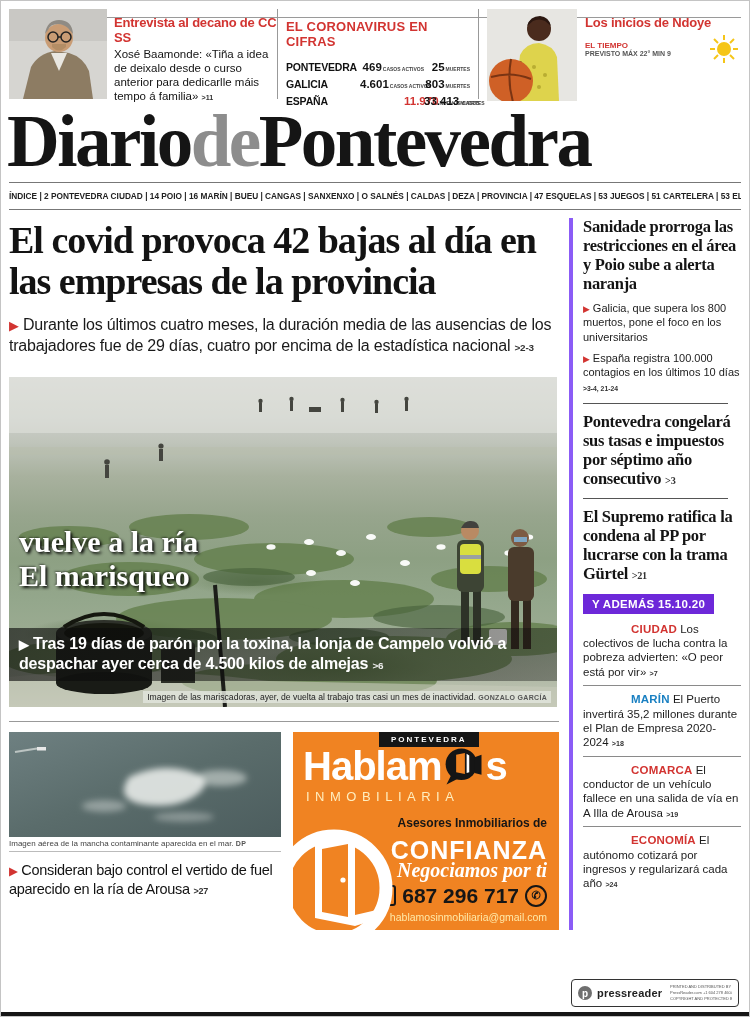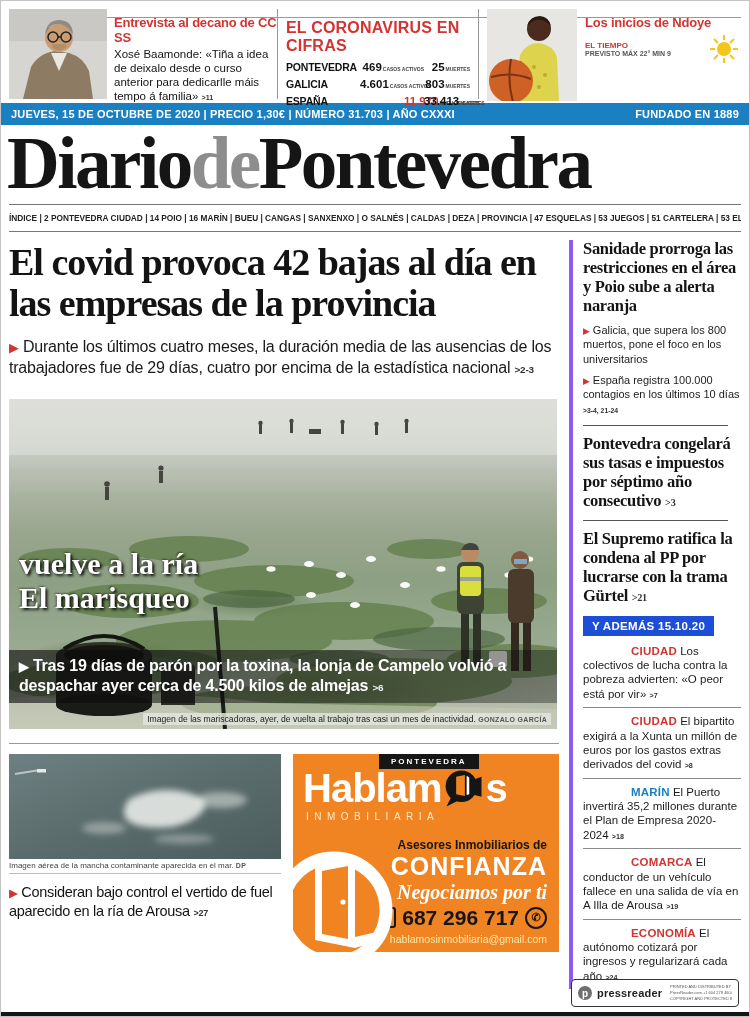--- a/index.html
+++ b/index.html
@@ -17,21 +17,21 @@
   .teasers .hairline{position:absolute;top:16px;left:8px;right:8px;border-top:1px solid #9a9a9a;}
   .tz{position:relative;z-index:2;}
   .teaser-left{width:268px;display:flex;gap:7px;}
   .photo-box{flex:none;overflow:hidden;background:#d5d4d0;}
   .photo-man{width:98px;height:90px;}
   .photo-player{width:90px;height:92px;}
   .t-head{font-weight:bold;font-size:13px;margin:6px 0 2px;letter-spacing:-0.2px;}
   .t-body{font-size:11.5px;line-height:1.22;color:#131313;}
   .covid{width:202px;border-left:1px solid #999;border-right:1px solid #999;
          padding:10px 8px 0 8px;box-sizing:border-box;}
-  .covid-title{font-weight:bold;font-size:16px;letter-spacing:.2px;margin-bottom:6px;}
+  .covid-title{font-weight:bold;font-size:13px;letter-spacing:.2px;margin-bottom:12px;}
   .covid-row{display:grid;grid-template-columns:74px 64px 1fr;align-items:baseline;margin-bottom:5px;}
   .cv-region{font-weight:bold;font-size:10.5px;letter-spacing:-0.2px;}
   .cv-val{font-weight:bold;font-size:11.5px;text-align:right;white-space:nowrap;}
   .cv-lab{font-size:5px;font-weight:bold;color:#444;margin-left:1px;}
   .teaser-right{flex:1;display:flex;gap:8px;padding-left:8px;}
   .tr-text{flex:1;position:relative;}
   .weather{display:flex;align-items:center;gap:6px;margin-top:4px;}
   .w-label{font-size:8px;font-weight:bold;}
   .w-forecast{font-size:7px;color:#555;font-weight:bold;}
   .sun{margin-left:auto;margin-right:2px;}
@@ -80,39 +80,39 @@
   .spill-photo{position:relative;width:272px;height:105px;overflow:hidden;}
   .spill-caption{font-size:8px;color:#444;margin-top:2px;border-bottom:1px solid #bbb;padding-bottom:3px;}
   .spill-head{margin-top:9px;font-size:14.5px;line-height:1.3;letter-spacing:-0.3px;color:#131313;}
 
   
   .ad{flex:1;height:198px;position:relative;background:#f08322;overflow:hidden;}
   .ad-tab{position:absolute;top:0;left:86px;background:#161616;color:#fff;font-size:8px;
           letter-spacing:2px;padding:3px 12px;font-weight:bold;}
   .ad-brand{position:absolute;top:13px;left:10px;color:#fff;font-size:40px;font-weight:bold;
             letter-spacing:-1px;display:flex;align-items:center;line-height:1;}
-  .ad-sub{position:absolute;top:57px;left:13px;color:#ffeebf;letter-spacing:5.5px;font-size:10px;}
+  .ad-sub{position:absolute;top:57px;left:13px;color:#ffeebf;letter-spacing:5.5px;font-size:13px;}
   .ad-line1{position:absolute;top:84px;right:12px;color:#161616;font-weight:bold;font-size:12px;}
-  .ad-conf{position:absolute;top:98px;right:12px;color:#fff;font-weight:bold;font-size:25px;letter-spacing:1px;}
+  .ad-conf{position:absolute;top:104px;right:12px;color:#fff;font-weight:bold;font-size:25px;letter-spacing:1px;}
   .ad-neg{position:absolute;top:127px;right:12px;color:#fff;font-family:"Liberation Serif",serif;
           font-style:italic;font-weight:bold;font-size:20px;}
   .ad-phone{position:absolute;top:152px;right:12px;color:#161616;font-weight:bold;font-size:21px;
             display:flex;align-items:center;gap:6px;}
   .ph-icon{width:10px;height:17px;border:2px solid #161616;border-radius:3px;}
   .wa-icon{width:18px;height:18px;border:2.5px solid #161616;border-radius:50%;display:flex;
            align-items:center;justify-content:center;font-size:11px;color:#161616;}
   .ad-email{position:absolute;top:179px;right:12px;color:#ffe9a8;font-size:10.5px;}
   .ad-door{position:absolute;left:-14px;bottom:-26px;}
 
   
   .story-head{font-family:"Liberation Serif",serif;font-weight:bold;font-size:16.5px;
               line-height:1.15;letter-spacing:-0.3px;color:#141414;}
   .bullet{margin-top:7px;font-size:11px;line-height:1.3;color:#1c1c1c;}
   .rc-rule{border:none;border-top:1.5px solid #555;margin:9px 0;width:92%;}
-  .ya-banner{background:#1d4ed8;color:#fff;font-weight:bold;font-size:11.5px;letter-spacing:.3px;
+  .ya-banner{background:#6d28d9;color:#fff;font-weight:bold;font-size:11.5px;letter-spacing:.3px;
              padding:4px 9px;margin:10px 0 2px;display:inline-block;}
   .ya-item{font-size:11.5px;line-height:1.25;color:#1c1c1c;padding:6px 0;}
   .ya-item + .ya-item{border-top:1px solid #8a8a8a;}
   .kicker{font-weight:bold;letter-spacing:.2px;margin-left:48px;}
 
   
   .pressreader{position:absolute;right:10px;bottom:9px;width:168px;border:1.5px solid #333;
                border-radius:4px;background:#fff;display:flex;align-items:center;gap:5px;
                padding:4px 6px;box-sizing:border-box;}
   .pr-logo{width:14px;height:14px;border-radius:50%;background:#6f6f6f;color:#fff;font-weight:bold;
@@ -208,24 +208,20 @@
                 <line x1="21" y1="21" x2="25" y2="25"></line>
               <line x1="25" y1="5" x2="21" y2="9"></line>
                 <line x1="9" y1="21" x2="5" y2="25"></line>
             </g>
           </svg>
         </div>
       </div>
     </section>
   </header>
 
-  <div class="dateline">
-    <span>JUEVES, 15 DE OCTUBRE DE 2020 | PRECIO 1,30€ | NÚMERO 31.703 | AÑO CXXXI</span>
-    <span>FUNDADO EN 1889</span>
-  </div>
 
   <div class="masthead"><span>Diario</span><span class="de">de</span><span>Pontevedra</span></div>
 
   <div class="indexbar">ÍNDICE | 2 PONTEVEDRA CIUDAD | 14 POIO | 16 MARÍN | BUEU | CANGAS | SANXENXO | O SALNÉS | CALDAS | DEZA | PROVINCIA | 47 ESQUELAS | 53 JUEGOS | 51 CARTELERA | 53 EL TIEMPO | 52 TRANSPORTES | 54 TELEVISIÓN</div>
 
   <main>
 
     <div class="col-left">
       <h1 class="lead-head">El covid provoca 42 bajas al día en las empresas de la provincia</h1>
       <div class="lead-sub">
@@ -435,25 +431,20 @@
       </div>
 
       <div class="ya-banner">Y ADEMÁS 15.10.20</div>
 
       <div class="ya-item">
         <span class="kicker" style="color: rgb(210, 52, 49);">CIUDAD</span>
         <span>Los colectivos de lucha contra la pobreza advierten: «O peor está por vir»</span>
         <span class="pref">&gt;7</span>
       </div>
       <div class="ya-item">
-        <span class="kicker" style="color: rgb(210, 52, 49);">CIUDAD</span>
-        <span>El bipartito exigirá a la Xunta un millón de euros por los gastos extras derivados del covid</span>
-        <span class="pref">&gt;8</span>
-      </div>
-      <div class="ya-item">
         <span class="kicker" style="color: rgb(26, 128, 194);">MARÍN</span>
         <span>El Puerto invertirá 35,2 millones durante el Plan de Empresa 2020-2024</span>
         <span class="pref">&gt;18</span>
       </div>
       <div class="ya-item">
         <span class="kicker" style="color: rgb(210, 52, 49);">COMARCA</span>
         <span>El conductor de un vehículo fallece en una salida de vía en A Illa de Arousa</span>
         <span class="pref">&gt;19</span>
       </div>
       <div class="ya-item">

